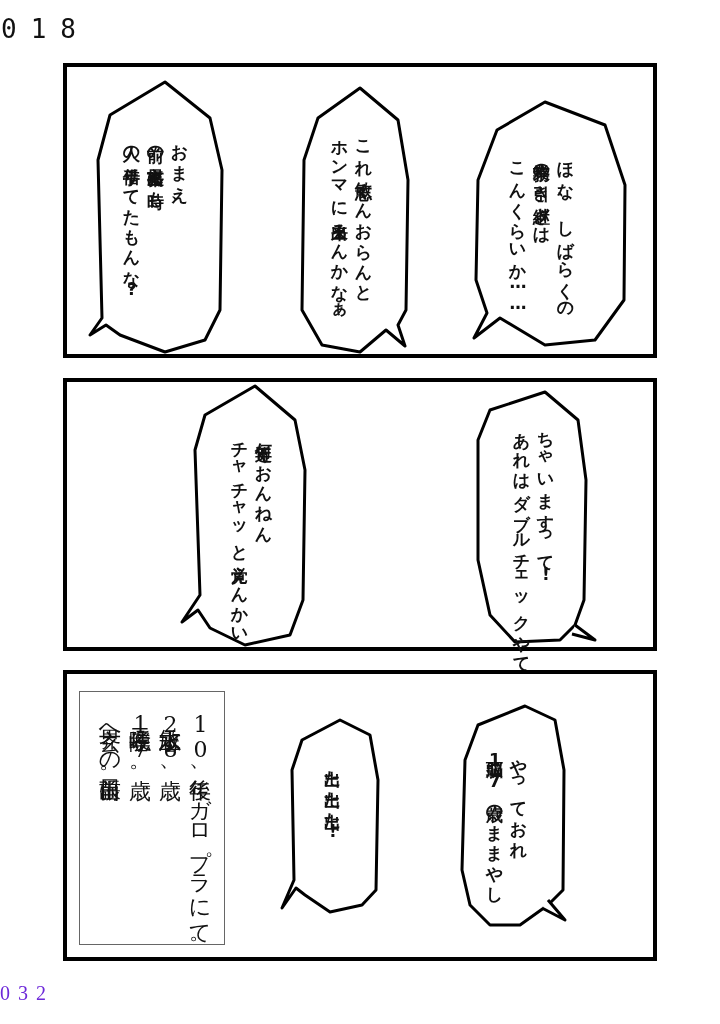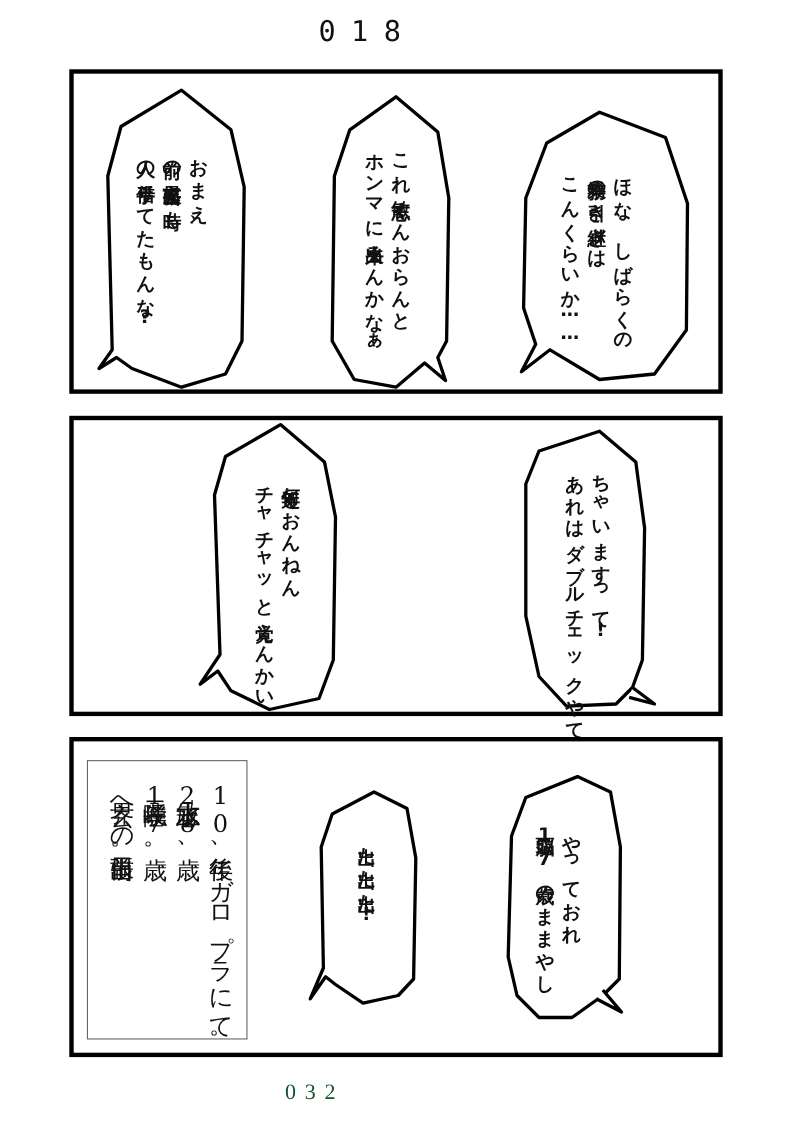--- a/index.html
+++ b/index.html
@@ -1,22 +1,22 @@
 <!DOCTYPE html>
 <html><head>
 <meta charset="utf-8">
 <style>
   html, body { margin: 0; padding: 0; background: #ffffff; }
   body { width: 720px; height: 1024px; position: relative; overflow: hidden;
          font-family: "DejaVu Sans", sans-serif; color: #000; }
-  .chapter-num { position: absolute; left: 16px; top: 14px; width: 636px; text-align: center;
+  .chapter-num { position: absolute; left: 1px; top: 14px; width: 636px; text-align: left;
                  font-family: "DejaVu Sans Mono", monospace; font-size: 26px; letter-spacing: 14px;
                  color: #111; font-weight: normal; }
-  .page-num { position: absolute; left: 0; top: 982px; width: 572px; text-align: center;
-              font-family: "Liberation Serif", serif; font-size: 20px; letter-spacing: 8px; color: #14532d; }
+  .page-num { position: absolute; left: 0; top: 982px; width: 572px; text-align: left;
+              font-family: "Liberation Serif", serif; font-size: 20px; letter-spacing: 8px; color: #6d28d9; }
   .panel { position: absolute; border: 4px solid #000; background: #fff; box-sizing: border-box; }
   .bubble-svg { position: absolute; overflow: visible; }
   .bubble-text { position: absolute; writing-mode: vertical-rl; text-orientation: upright;
                  font-family: "DejaVu Sans", sans-serif; font-weight: bold; font-size: 17px;
                  line-height: 24px; letter-spacing: 1px; white-space: pre; color: #111; }
   .caption-box { position: absolute; border: 1.5px solid #666; background: #fff; box-sizing: border-box; }
   .caption-text { position: absolute; writing-mode: vertical-rl; text-orientation: upright;
                   font-family: "DejaVu Serif", serif; font-size: 22px; line-height: 30px;
                   white-space: pre; color: #111; }
 </style>

